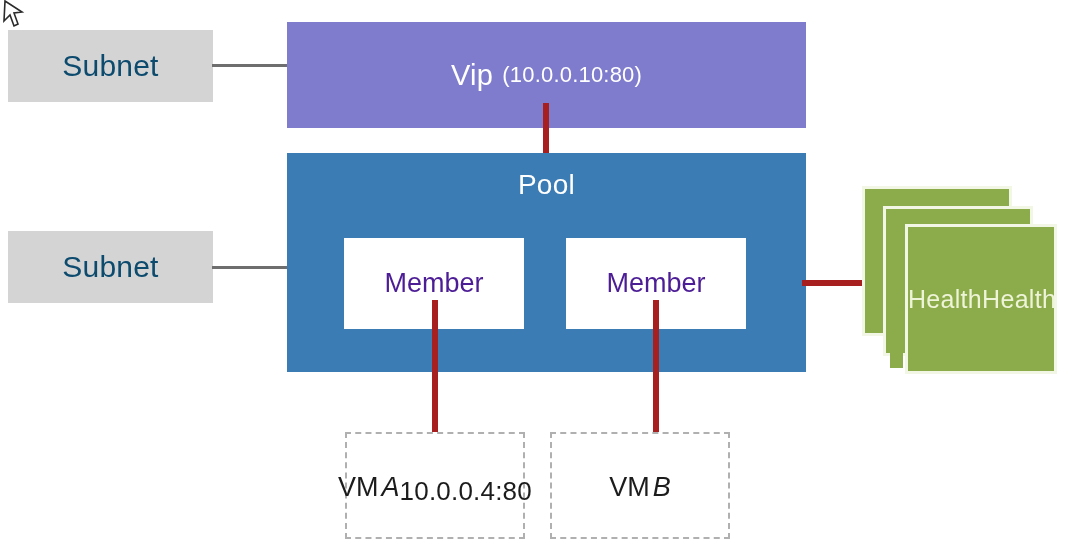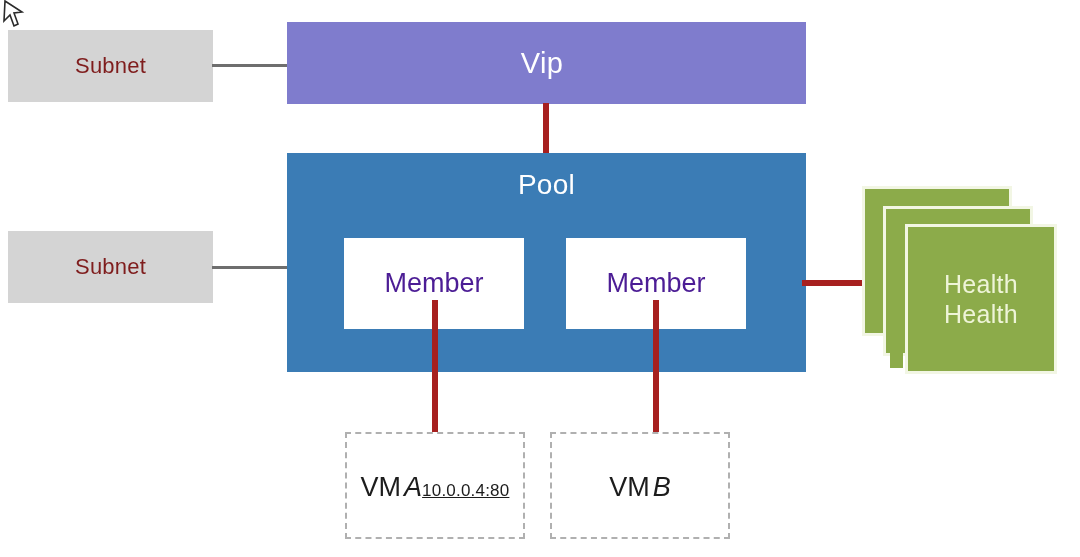--- a/index.html
+++ b/index.html
@@ -24,43 +24,43 @@
     box-sizing: border-box;
     display: flex;
     align-items: center;
     justify-content: center;
     text-align: center;
   }
 
   
   .subnet {
     background: #d4d4d4;
-    color: #7f1d1d;
-    font-size: 22px;
+    color: #0c4a6e;
+    font-size: 30px;
     letter-spacing: 0.2px;
     text-align: center;
   }
   #subnet-top   { left: 8px;  top: 30px;  width: 205px; height: 72px; }
   #subnet-mid   { left: 8px;  top: 231px; width: 205px; height: 72px; }
 
   
   .gray-line {
     position: absolute;
     background: #6e6e6e;
     height: 3px;
   }
   #gray-line-top { left: 212px; top: 64px;  width: 78px; }
   #gray-line-mid { left: 212px; top: 266px; width: 78px; }
 
   
   #vip {
     left: 287px;
     top: 22px;
     width: 519px;
-    height: 82px;
+    height: 106px;
     background: #7f7ccd;
     color: #ffffff;
   }
   #vip .vip-name {
     font-size: 29px;
     margin-right: 9px;
     letter-spacing: 0.3px;
   }
   #vip .vip-addr {
     font-size: 22px;
@@ -113,24 +113,23 @@
   #vm-b { left: 550px; top: 432px; width: 180px; height: 107px; }
   .vm .vm-title {
     font-size: 27px;
     line-height: 1.05;
   }
   .vm .vm-title em {
     font-style: italic;
     margin-left: 3px;
   }
   .vm .vm-addr {
-    font-size: 17px;
+    font-size: 26px;
     margin-top: 7px;
     letter-spacing: 0.2px;
-    text-decoration: underline;
   }
 
   
   .red-line {
     position: absolute;
     background: #a7201f;
   }
   .red-v { width: 6px; }
   .red-h { height: 6px; }
   #red-vip-pool      { left: 543px; top: 103px; height: 51px; }
@@ -149,22 +148,22 @@
   .hm-layer {
     position: absolute;
     background: #8cab4a;
     border: 3px solid #f2f6e4;
     box-sizing: border-box;
   }
   #hm-back   { left: 0px;  top: 0px;  width: 150px; height: 150px; }
   #hm-mid    { left: 21px; top: 20px; width: 150px; height: 150px; }
   #hm-front  {
     left: 43px; top: 38px; width: 152px; height: 150px;
-    display: flex; align-items: center; justify-content: center;
-    flex-direction: column;
+    display: flex; align-items: center; justify-content: space-between;
+    flex-direction: row;
   }
   #hm-front .hm-label {
     color: #eef4d8;
     font-size: 25px;
     line-height: 1.22;
     text-align: center;
     letter-spacing: 0.3px;
   }
   
   .hm-nub {
@@ -199,20 +198,21 @@
   </div>
   <div class="gray-line" id="gray-line-top"></div>
 
   <div class="box subnet" id="subnet-mid">
     <span>Subnet</span>
   </div>
   <div class="gray-line" id="gray-line-mid"></div>
 
   <div class="box" id="vip">
     <span class="vip-name">Vip</span>
+    <span class="vip-addr">(10.0.0.10:80)</span>
   </div>
 
   <div class="red-line red-v" id="red-vip-pool"></div>
 
   <div class="box" id="pool">
     <div id="pool-title">Pool</div>
     <div class="member" id="member-a">
       <span>Member</span>
     </div>
     <div class="member" id="member-b">

